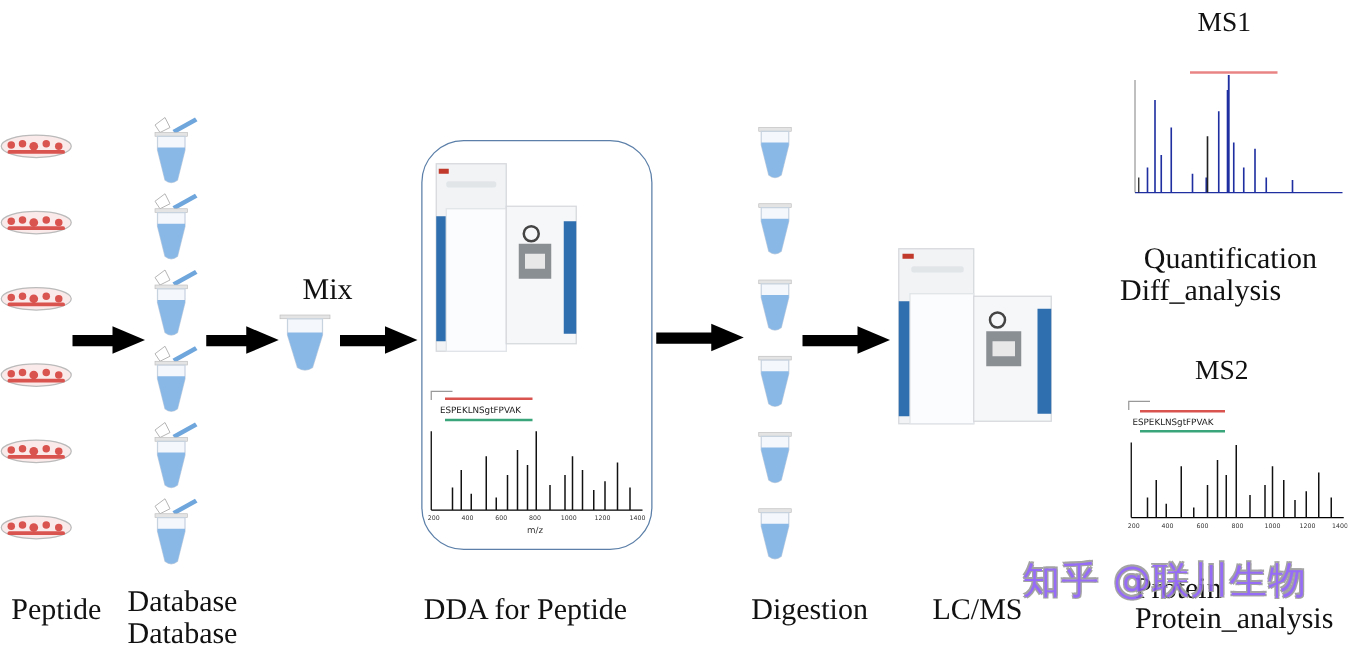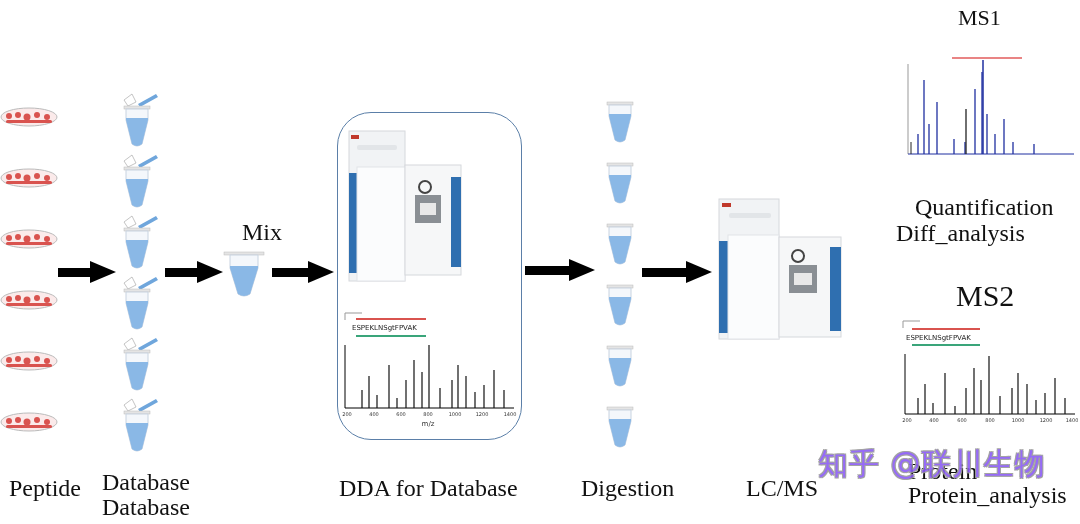--- a/index.html
+++ b/index.html
@@ -288,21 +288,21 @@
       <line x1="111" y1="100" x2="111" y2="88"></line>
     <line x1="132" y1="100" x2="132" y2="90"></line>
   </g>
   <line x1="64" y1="100" x2="64" y2="55" stroke="#222" stroke-width="1.3"></line>
   <line x1="81" y1="100" x2="81" y2="6" stroke="#1f2fa0" stroke-width="1.5"></line>
   <line x1="9" y1="100" x2="9" y2="88" stroke="#222" stroke-width="1"></line>
 </svg>
 <div class="lbl" style="left:915px;top:195px">Quantification</div>
 <div class="lbl" style="left:896px;top:221px">Diff_analysis</div>
 
-<div class="lbl" style="left:956px;top:284px;font-size:30px">MS2</div>
+<div class="lbl" style="left:956px;top:284px;font-size:22px">MS2</div>
 <svg class="abs" style="left:900px;top:318px;width:178px;height:108px" viewBox="0 0 178 108">
   <path d="M3 10 V3 H20" fill="none" stroke="#999"></path>
   <text x="6" y="22" font-size="7" font-family="DejaVu Sans, sans-serif" fill="#222">ESPEKLNSgtFPVAK</text>
   <rect x="12" y="10" width="68" height="2" fill="#d9534f"></rect>
   <rect x="12" y="26" width="68" height="2" fill="#3aa57a"></rect>
   <line x1="5" y1="36" x2="5" y2="96" stroke="#000"></line>
   <line x1="5" y1="96" x2="175" y2="96" stroke="#000"></line>
   <g stroke="#111" stroke-width="1.2">
     <line x1="18" y1="96" x2="18" y2="80"></line>
       <line x1="25" y1="96" x2="25" y2="66"></line>
@@ -329,19 +329,19 @@
     <text x="90" y="104">800</text>
     <text x="118" y="104">1000</text>
     <text x="146" y="104">1200</text>
     <text x="172" y="104">1400</text>
   </g>
 </svg>
 
 <div class="lbl" style="left:9px;top:476px">Peptide</div>
 <div class="lbl" style="left:102px;top:470px">Database</div>
 <div class="lbl" style="left:102px;top:495px">Database</div>
-<div class="lbl" style="left:339px;top:476px">DDA for Database</div>
-<div class="lbl" style="left:581px;top:476px">Digestion</div>
+<div class="lbl" style="left:339px;top:476px">DDA for Peptide</div>
+<div class="lbl" style="left:601px;top:476px">Digestion</div>
 <div class="lbl" style="left:746px;top:476px">LC/MS</div>
 <div class="lbl" style="left:908px;top:459px">Protein</div>
 <div class="lbl" style="left:908px;top:483px">Protein_analysis</div>
 
 <div class="watermark">知乎 @联川生物</div>
 
 </body></html>

